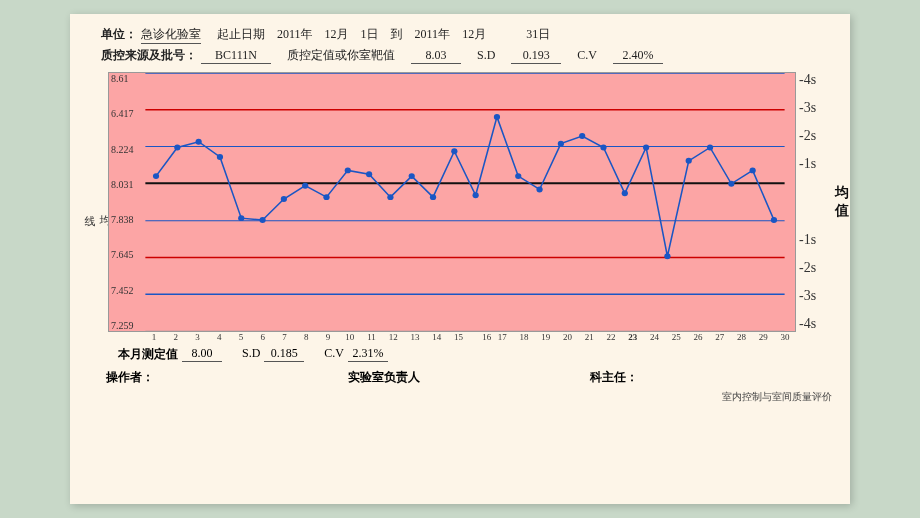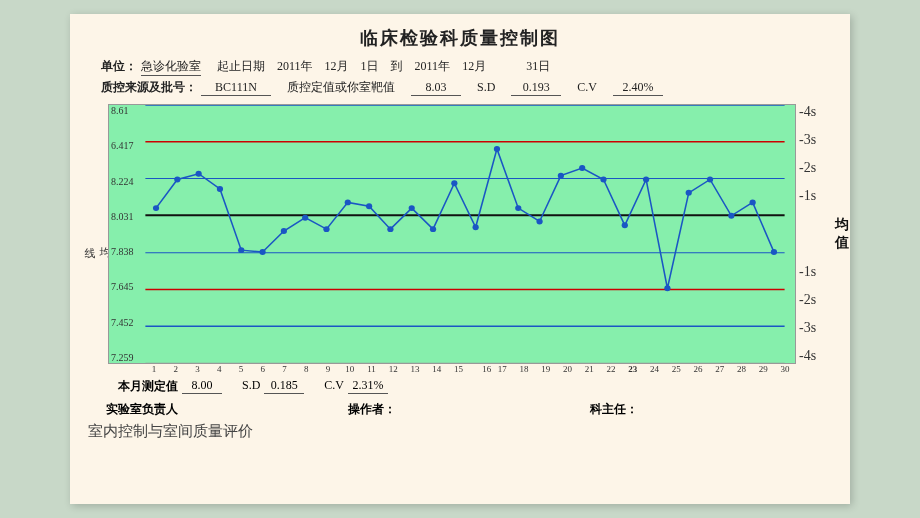--- a/index.html
+++ b/index.html
@@ -62,21 +62,21 @@
       width: 18px;
       margin-right: 2px;
     }
     .chart-container {
       flex: 1;
       position: relative;
     }
     .chart-inner {
       position: relative;
       height: 260px;
-      background: #86efac;
+      background: #fca5a5;
       border: 1px solid #999;
     }
     svg.chart-svg {
       position: absolute;
       top: 0; left: 0;
       width: 100%;
       height: 100%;
     }
     .bottom-row {
       display: flex;
@@ -96,31 +96,30 @@
     .sign-row {
       display: flex;
       align-items: center;
       font-size: 12px;
       margin-top: 6px;
       font-weight: bold;
       padding-left: 18px;
     }
     .sign-row .item { flex: 1; }
     .footer {
-      text-align: left;
-      font-size: 15px;
+      text-align: right;
+      font-size: 10px;
       color: #444;
       margin-top: 4px;
     }
   </style>
 </head>
 <body>
 
 <div class="paper">
-  <div class="main-title">临床检验科质量控制图</div>
 
   <div class="info-row">
     <span class="label">单位：</span>
     <span class="val">急诊化验室</span>
     <span class="gap"></span>
     <span>起止日期</span>
     <span class="gap"></span>
     <span>2011年</span>
     <span class="gap"></span>
     <span>12月</span>
@@ -275,19 +274,19 @@
     <span class="val">8.00</span>
     <span class="gap" style="margin:0 8px;"></span>
     <span>S.D</span>
     <span class="val">0.185</span>
     <span class="gap" style="margin:0 8px;"></span>
     <span>C.V</span>
     <span class="val">2.31%</span>
   </div>
 
   <div class="sign-row">
+    <span class="item">操作者：</span>
     <span class="item">实验室负责人</span>
-    <span class="item">操作者：</span>
     <span class="item">科主任：</span>
   </div>
 
   <div class="footer">室内控制与室间质量评价</div>
 </div>
 
 </body></html>

